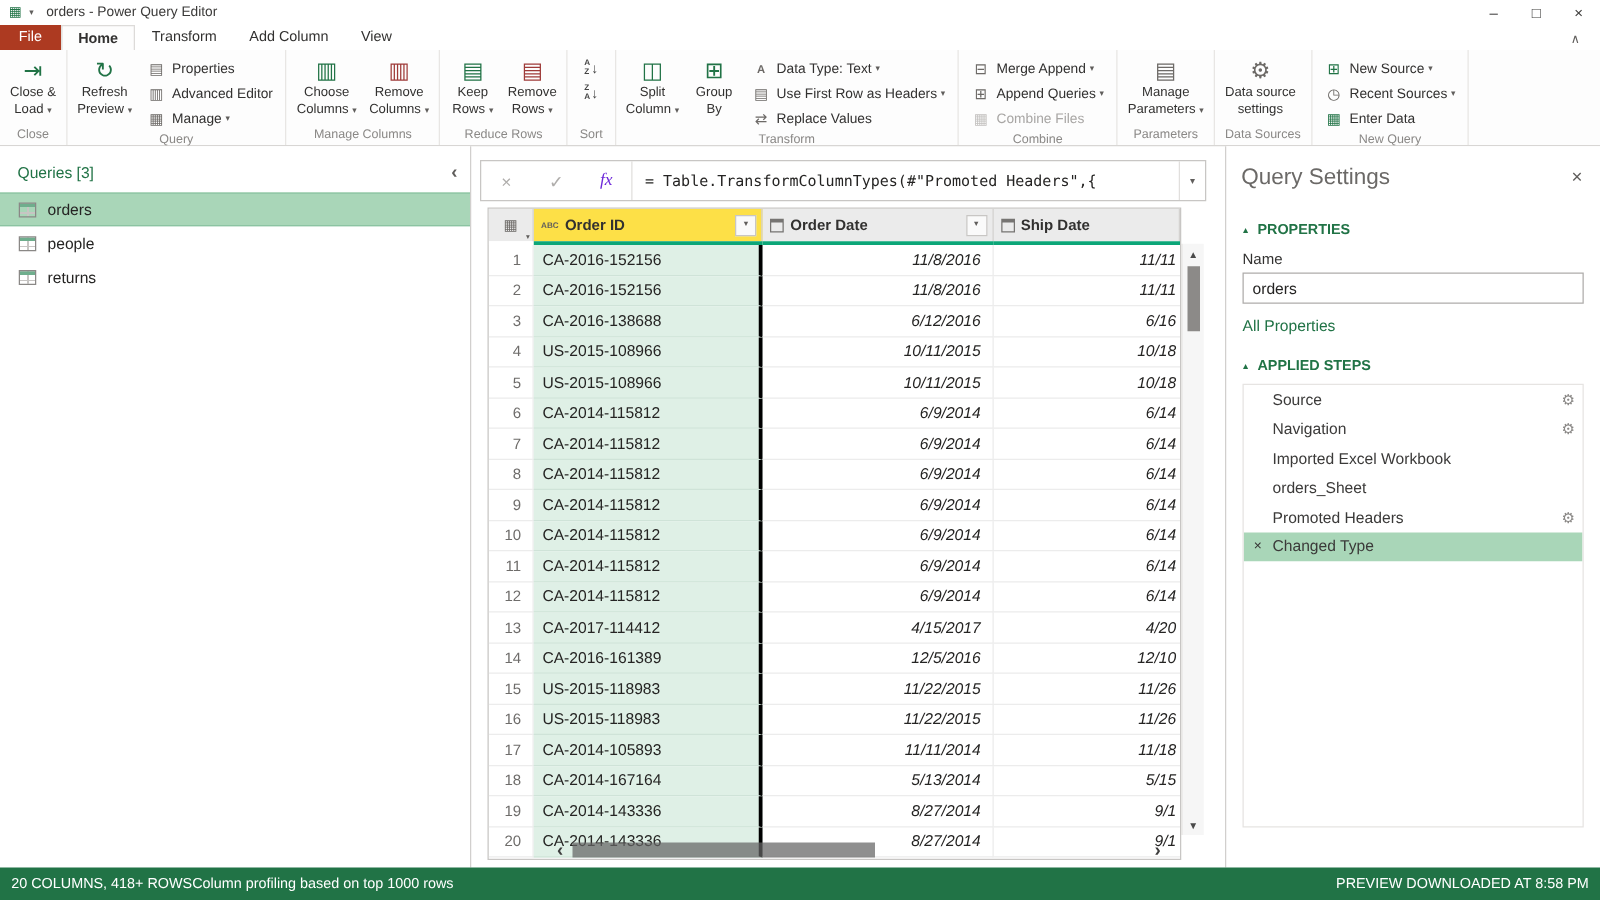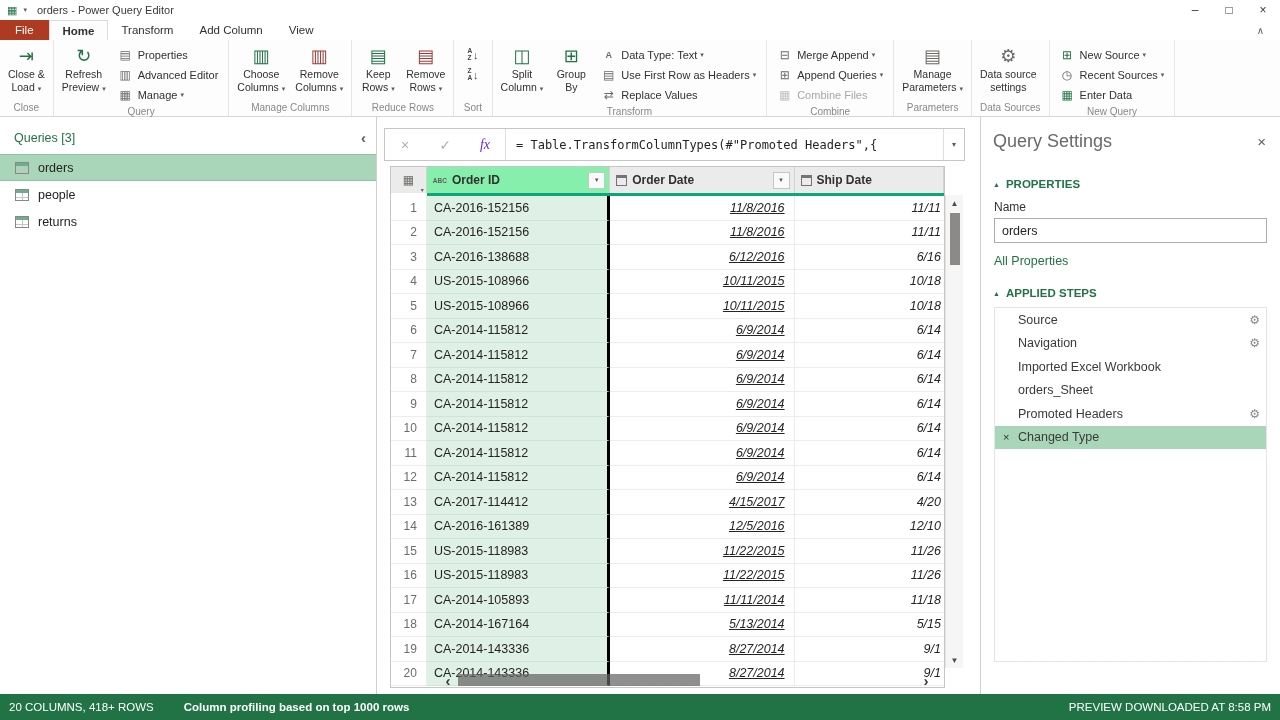--- a/index.html
+++ b/index.html
@@ -52,35 +52,35 @@
 
 .formulabar{position:absolute;left:384px;top:128px;width:581px;height:33px;background:#fff;border:1px solid #c8c6c4;display:flex;align-items:stretch;}
 .fb-btn{width:40px;display:flex;align-items:center;justify-content:center;font-size:14px;color:#b0aeac;}
 .fb-fx{font-style:italic;font-family:"Liberation Serif",serif;font-size:14px;color:#6d28d9;}
 .fb-formula{flex:1;display:flex;align-items:center;border-left:1px solid #e1dfdd;font-family:"DejaVu Sans Mono",monospace;font-size:12px;color:#252423;padding-left:10px;white-space:nowrap;overflow:hidden;}
 .fb-expand{width:21px;display:flex;align-items:center;justify-content:center;font-size:8px;color:#605e5c;border-left:1px solid #e1dfdd;}
 
 .grid{position:absolute;left:390px;top:166px;width:555px;height:522px;background:#fff;border:1px solid #c8c6c4;overflow:hidden;}
 .ghead{display:flex;height:26px;background:#ebebeb;}
 .gh-cell{display:flex;align-items:center;padding:0 4px 0 6px;border-right:1px solid #d4d2d0;font-weight:bold;font-size:12px;color:#323130;overflow:hidden;}
-.gh-cell.sel{background:#86efac;}
+.gh-cell.sel{background:#fde047;}
 .gh-corner{width:36px;justify-content:center;position:relative;padding:0;font-weight:normal;}
 .corner-table{font-size:12px;color:#6d6a67;}
 .corner-caret{position:absolute;right:2px;bottom:0;font-size:6px;color:#605e5c;}
 .abc{font-size:6.5px;font-weight:bold;color:#605e5c;margin-right:5px;flex:none;}
 .cal{width:11px;height:11px;border:1px solid #767472;border-top:3px solid #767472;margin-right:5px;flex:none;}
 .gh-name{white-space:nowrap;overflow:hidden;}
 .filterbtn{margin-left:auto;width:17px;height:17px;border:1px solid #c8c6c4;background:#fafafa;display:flex;align-items:center;justify-content:center;font-size:6px;color:#605e5c;flex:none;}
 .qualbar{display:flex;height:3px;background:#fff;}
 .qseg{height:3px;background:var(--quality-bar,#0ca678);}
 .grow{display:flex;height:24.5px;}
 .gc{display:flex;align-items:center;border-right:1px solid #ececec;border-bottom:1px solid #ececec;font-size:12.5px;color:#252423;overflow:hidden;}
 .gc-num{width:36px;justify-content:flex-end;padding-right:9px;color:#6e6c6a;font-size:12px;}
 .gc-id{width:184px;padding-left:7px;background:var(--column-tint,#dff0e6);border-right:3px solid #000000;border-bottom:1px solid #cfe3d8;}
-.gc-date{width:185px;justify-content:flex-end;padding-right:9px;font-style:italic;text-decoration:underline;}
+.gc-date{width:185px;justify-content:flex-end;padding-right:9px;font-style:italic;}
 .gc-ship{width:150px;justify-content:flex-end;padding-right:3px;font-style:italic;border-right:none;}
 
 .vscroll{position:absolute;left:945px;top:195px;width:18px;height:473px;background:#f6f6f6;border-left:1px solid #e4e2e0;display:flex;flex-direction:column;align-items:center;}
 .vs-up,.vs-down{height:16px;width:100%;display:flex;align-items:center;justify-content:center;font-size:8px;color:#4a4a4a;}
 .vs-thumb{width:10px;height:52px;background:#8c8a88;margin-top:2px;}
 .vs-down{margin-top:auto;}
 .hscroll{position:absolute;left:440px;top:672px;width:494px;height:16px;display:flex;align-items:center;}
 .hs-left,.hs-right{width:16px;height:16px;display:flex;align-items:center;justify-content:center;font-size:15px;font-weight:bold;color:#3d3d3d;}
 .hs-track{position:relative;flex:1;height:16px;}
 .hs-thumb{position:absolute;left:2px;top:2px;width:242px;height:12px;background:rgba(100,100,100,0.72);}
@@ -97,21 +97,21 @@
 .qs-link{padding:11px 13px;font-size:12.5px;color:var(--accent-green,#217346);}
 .steps{flex:1;margin:2px 13px 32px;border:1px solid #e6e4e2;overflow:hidden;background:#fff;}
 .step{height:23.5px;display:flex;align-items:center;padding:0 6px 0 8px;font-size:12.5px;color:#3b3a39;}
 .step .del{width:15px;font-size:11px;color:#323130;visibility:hidden;flex:none;}
 .step.selected{background:var(--selection-green,#a9d6b8);}
 .step.selected .del{visibility:visible;}
 .gear{margin-left:auto;font-size:12px;color:#8a8886;}
 
 .statusbar{position:absolute;left:0;right:0;bottom:0;height:26px;background:var(--status-bar-green,#217346);color:#fff;display:flex;align-items:center;font-size:11.5px;}
 .sb-left{margin-left:9px;}
-.sb-mid{margin-left:30px;font-weight:bold;}
+.sb-mid{}
 .sb-right{margin-left:auto;margin-right:9px;}
 </style>
 </head>
 <body>
 
 <div class="app">
 
   <div class="titlebar">
     <span class="app-icon">▦</span>
     <span class="qat-caret">▾</span>

